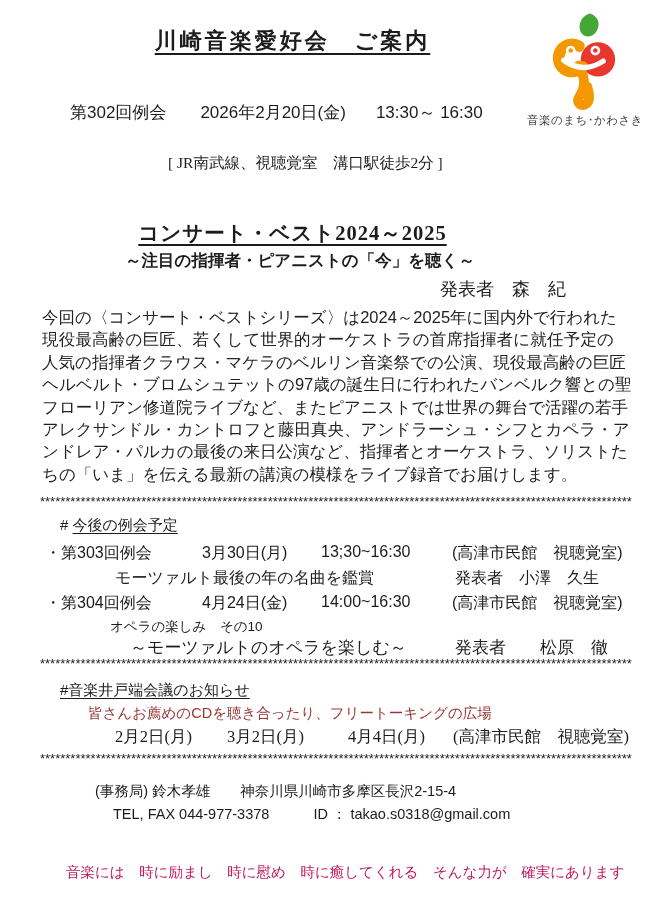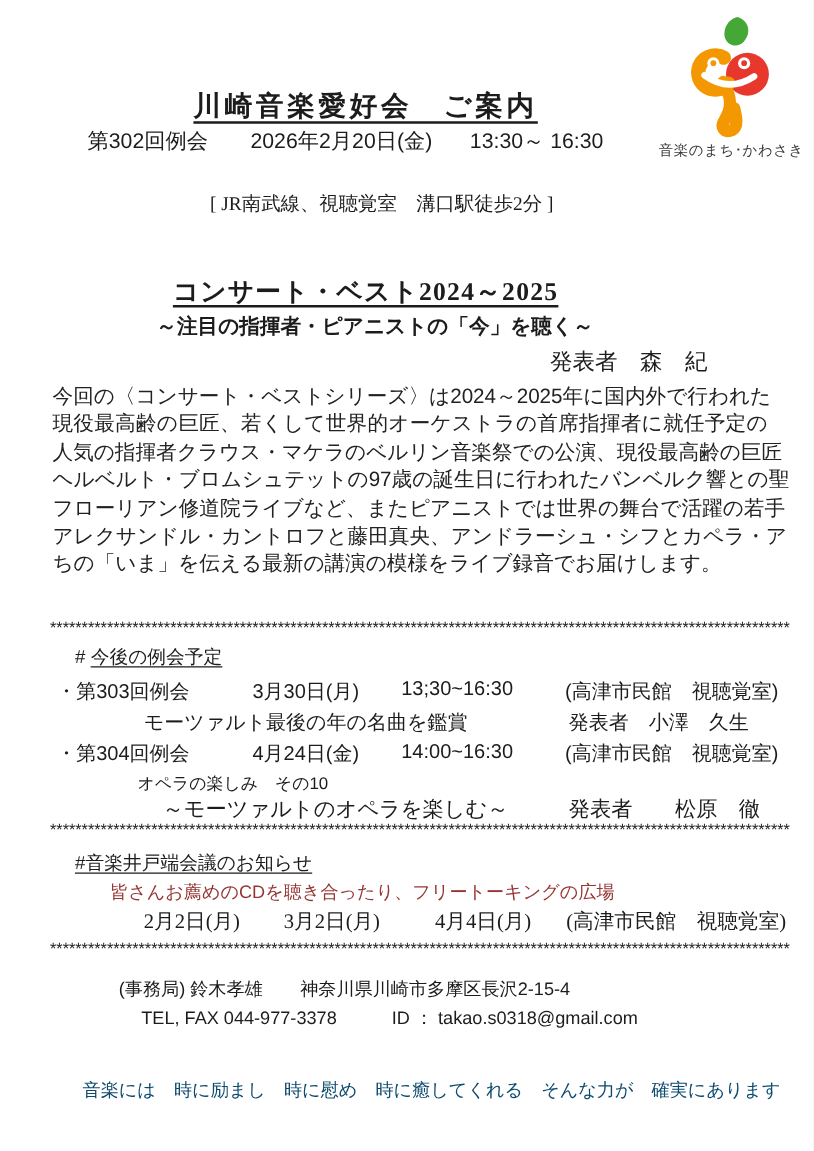--- a/index.html
+++ b/index.html
@@ -7,21 +7,21 @@
     position:relative; width:651px; height:921px; background:#ffffff;
     margin:0 auto; overflow:hidden;
     font-family:"Liberation Sans","DejaVu Sans",sans-serif;
     color:#1c1c1c;
   }
   .abs{position:absolute; white-space:nowrap;}
   .serif{font-family:"Liberation Serif","DejaVu Serif",serif;}
 
   .doc-title{
     top:26px; left:0; width:585px; text-align:center;
-    font-size:22px; font-weight:bold; letter-spacing:3px;margin-top:44px;
+    font-size:22px; font-weight:bold; letter-spacing:3px;
   }
   .doc-title span{text-decoration:underline; text-underline-offset:5px; text-decoration-thickness:1.5px;}
 
   .logo-wrap{top:12px; left:527px; width:112px; text-align:center;}
   .logo-wrap svg{display:block; margin:0 auto;}
   .logo-caption{margin-top:1px; font-size:11.5px; color:#3a3a3a; letter-spacing:0.5px;}
 
   .meeting-row{top:101px; left:70px; font-size:17px;}
   .meeting-row .seg1{margin-right:34px;}
   .meeting-row .seg2{margin-right:30px;}
@@ -60,21 +60,21 @@
 
   .idobata-desc{top:704px; left:88px; font-size:14.5px; color:#943634;}
   .idobata-dates{top:726px; left:115px; width:520px; height:20px; font-size:16.5px;}
   .idobata-dates .p{position:absolute; white-space:nowrap;}
 
   .contact1{top:782px; left:95px; font-size:14.5px;}
   .contact1 .addr{margin-left:30px;}
   .contact2{top:805px; left:113px; font-size:14.5px;}
   .contact2 .mail{margin-left:44px;}
 
-  .footer-msg{top:863px; left:66px; font-size:14.5px; color:#0c4a6e;}
+  .footer-msg{top:863px; left:66px; font-size:14.5px; color:#be185d;}
 </style>
 </head>
 <body>
 
 <div class="page">
 
   <div class="abs doc-title">
     <span>川崎音楽愛好会　ご案内</span>
   </div>
 
@@ -110,20 +110,21 @@
   <div class="abs prog-sub serif">～注目の指揮者・ピアニストの「今」を聴く～</div>
   <div class="abs prog-presenter serif">発表者　森　紀</div>
 
   <div class="abs body-text">
     <div>今回の〈コンサート・ベストシリーズ〉は2024～2025年に国内外で行われた</div>
     <div>現役最高齢の巨匠、若くして世界的オーケストラの首席指揮者に就任予定の</div>
     <div>人気の指揮者クラウス・マケラのベルリン音楽祭での公演、現役最高齢の巨匠</div>
     <div>ヘルベルト・ブロムシュテットの97歳の誕生日に行われたバンベルク響との聖</div>
     <div>フローリアン修道院ライブなど、またピアニストでは世界の舞台で活躍の若手</div>
     <div>アレクサンドル・カントロフと藤田真央、アンドラーシュ・シフとカペラ・ア</div>
+    <div>ンドレア・パルカの最後の来日公演など、指揮者とオーケストラ、ソリストた</div>
     <div class="last">ちの「いま」を伝える最新の講演の模様をライブ録音でお届けします。</div>
   </div>
 
   <div class="abs divider div1">**********************************************************************************************************************************</div>
 
   <div class="abs sec-heading upcoming-heading">
     <span>#</span> <span class="u">今後の例会予定</span>
   </div>
 
   <div class="abs ev-row ev1-main">

